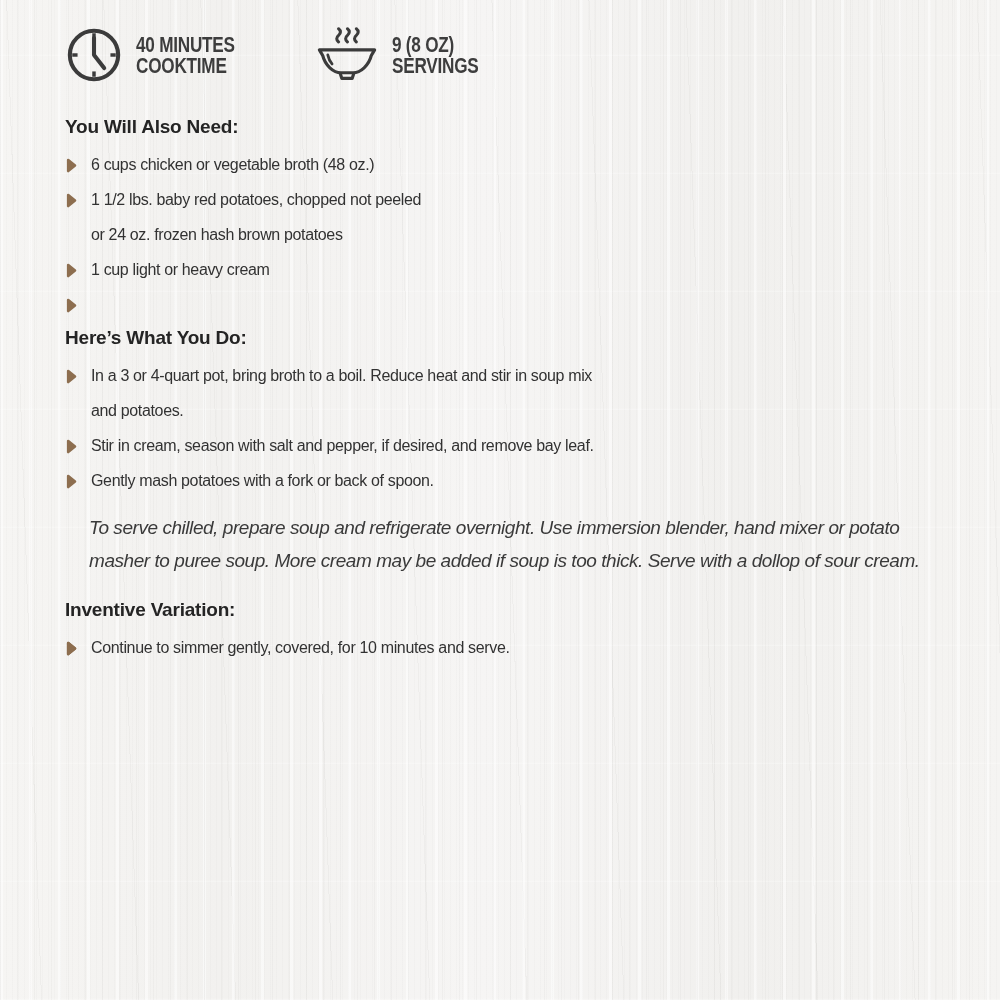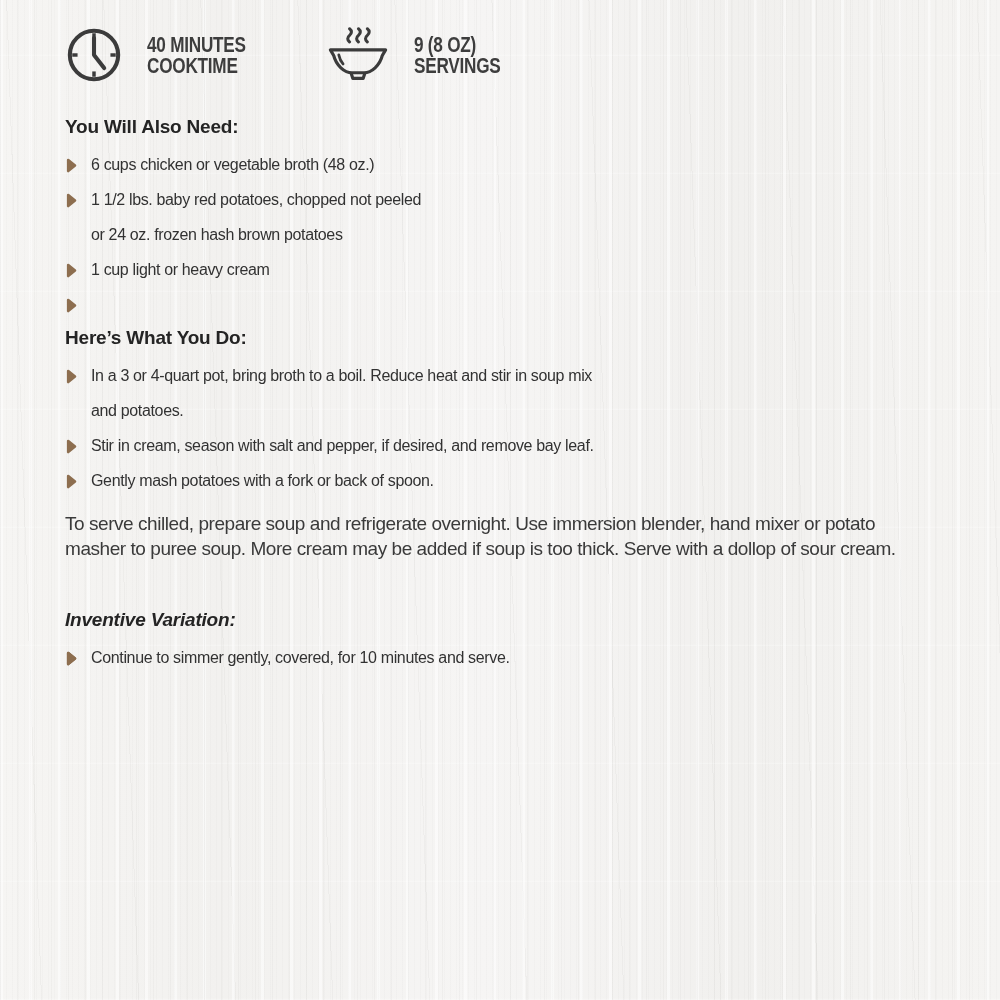--- a/index.html
+++ b/index.html
@@ -26,21 +26,21 @@
   .content { padding: 0 48px 0 65px; }
 
   
   .meta-row {
     display: flex;
     align-items: center;
     gap: 52px;
     padding-top: 24px;
     height: 86px;
   }
-  .meta-item { display: flex; align-items: center; gap: 24px; }
+  .meta-item { display: flex; align-items: center; gap: 13px; }
   .meta-text {
     font-weight: bold;
     font-size: 22px;
     line-height: 21px;
     color: #3d3d3d;
     letter-spacing: -0.3px;
     transform: scaleX(0.78);
     transform-origin: left center;
     white-space: nowrap;
   }
@@ -48,21 +48,21 @@
 
   
   .section-title {
     font-size: 19px;
     font-weight: bold;
     color: #242424;
     letter-spacing: -0.2px;
   }
   .title-need      { margin-top: 30px; }
   .title-do        { margin-top: 40px; }
-  .title-variation { margin-top: 48px; font-style: italic; }
+  .title-variation { margin-top: 22px; }
 
   
   ul.recipe-list { list-style: none; margin-top: 9px; }
   ul.recipe-list li {
     position: relative;
     padding-left: 26px;
     font-size: 16px;
     line-height: 35px;
     color: #323232;
     letter-spacing: -0.35px;
@@ -70,25 +70,27 @@
   .li-text { white-space: pre-line; }
   .bullet-icon {
     position: absolute;
     left: 1px;
     top: 10.5px;
   }
 
   
   .note {
     margin-top: 13px;
+    font-style: italic;
     font-size: 19px;
-    line-height: 25px;
+    line-height: 33px;
     color: #3a3a3a;
     letter-spacing: -0.45px;
     white-space: pre-line;
+    margin-left: 24px;
   }
 </style>
 </head>
 <body>
 
 <div class="page">
   <div class="content">
 
     <div class="meta-row">
 

